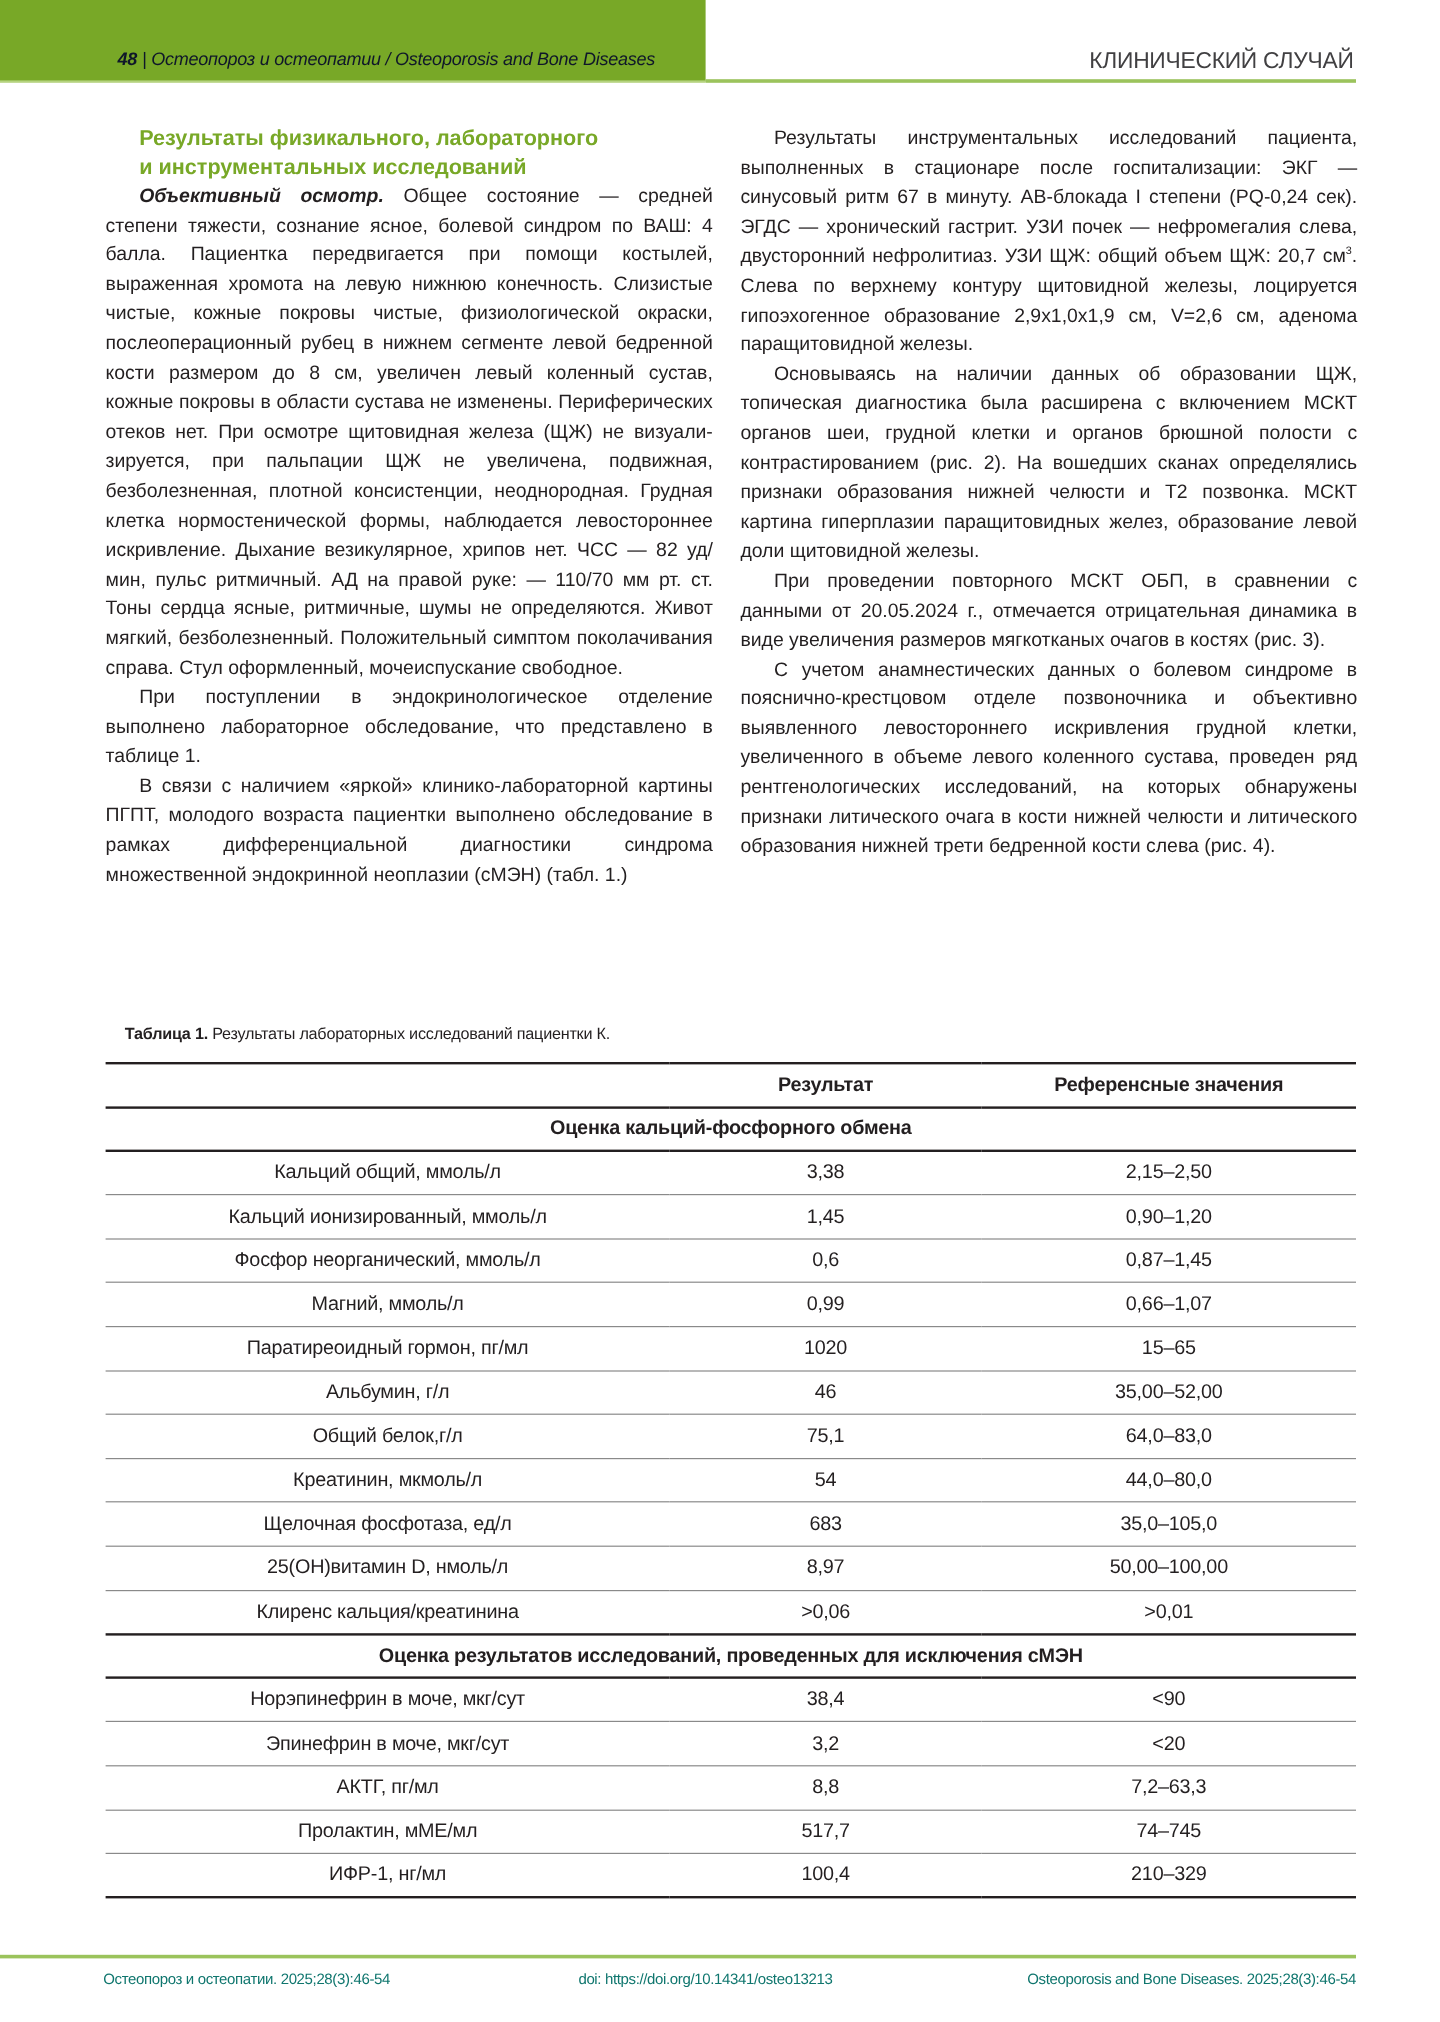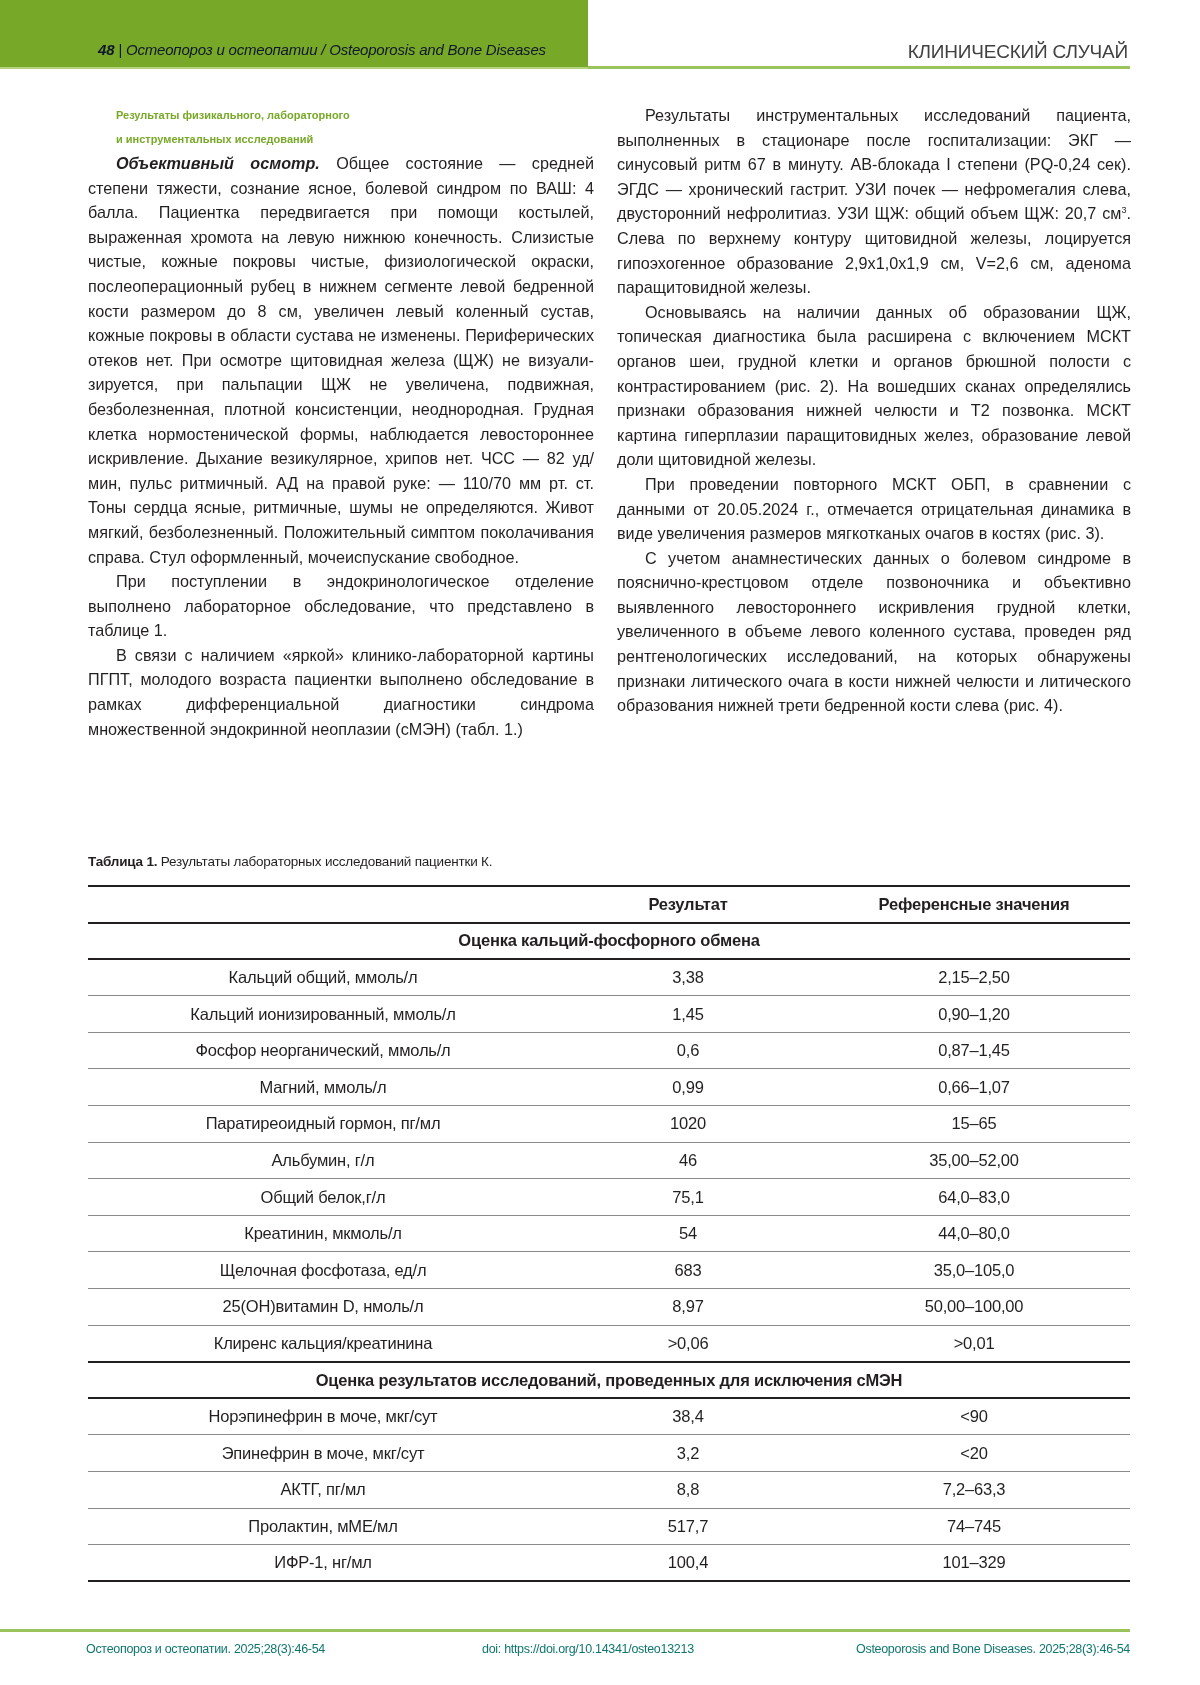--- a/index.html
+++ b/index.html
@@ -27,32 +27,32 @@
     position: absolute; left: 0; top: 67px; width: 588px; height: 2px; background: #b5d37f;
   }
 
   .col {
     position: absolute; top: 103px; font-size: 16.2px; line-height: 24.6px;
     text-align: justify; hyphens: manual;
   }
   .col-left { left: 88px; width: 506px; }
   .col-right { left: 617px; width: 514px; }
   .section-title {
-    color: #78a827; font-weight: bold; font-size: 11px; line-height: 24px;
+    color: #78a827; font-weight: bold; font-size: 18px; line-height: 24px;
     padding-left: 28px; text-align: left;
   }
   .para { text-indent: 28px; }
   .para .lead { font-weight: bold; font-style: italic; }
   sup { font-size: 9px; vertical-align: super; line-height: 0; }
 
   .table-caption {
     position: absolute; left: 88px; top: 854px; font-size: 13.5px; color: #231f20;
     white-space: nowrap; letter-spacing: -0.2px;
   }
-  .table-caption b { font-weight: bold; }
+  .table-caption b { font-weight: bold; margin-left: 16px; }
 
   .lab-table {
     position: absolute; left: 88px; top: 885px; width: 1042px;
     border-collapse: collapse; font-size: 16.5px; letter-spacing: -0.2px;
   }
   .lab-table th, .lab-table td { height: 36.6px; padding: 0 6px; vertical-align: middle; }
   .lab-table thead tr { border-top: 2.5px solid #231f20; border-bottom: 2.5px solid #231f20; }
   .lab-table th { font-weight: bold; text-align: center; }
   .lab-table td.name { text-align: center; width: 470px; }
   .lab-table td.val { text-align: center; width: 260px; }
@@ -188,21 +188,21 @@
         <td class="ref">7,2–63,3</td>
       </tr>
     <tr class="row">
         <td class="name">Пролактин, мМЕ/мл</td>
         <td class="val">517,7</td>
         <td class="ref">74–745</td>
       </tr>
     <tr class="row last-in-sec">
         <td class="name">ИФР-1, нг/мл</td>
         <td class="val">100,4</td>
-        <td class="ref">101–329</td>
+        <td class="ref">210–329</td>
       </tr>
   </tbody>
 </table>
 
 <div class="footer-line"></div>
 <div class="footer footer-left">Остеопороз и остеопатии. 2025;28(3):46-54</div>
 <div class="footer footer-center">doi: https://doi.org/10.14341/osteo13213</div>
 <div class="footer footer-right">Osteoporosis and Bone Diseases. 2025;28(3):46-54</div>
 
 </body></html>

